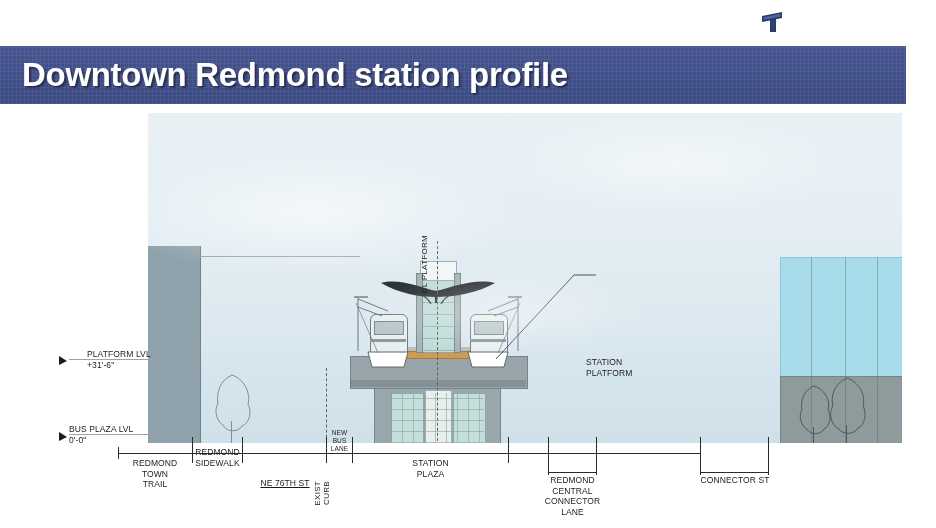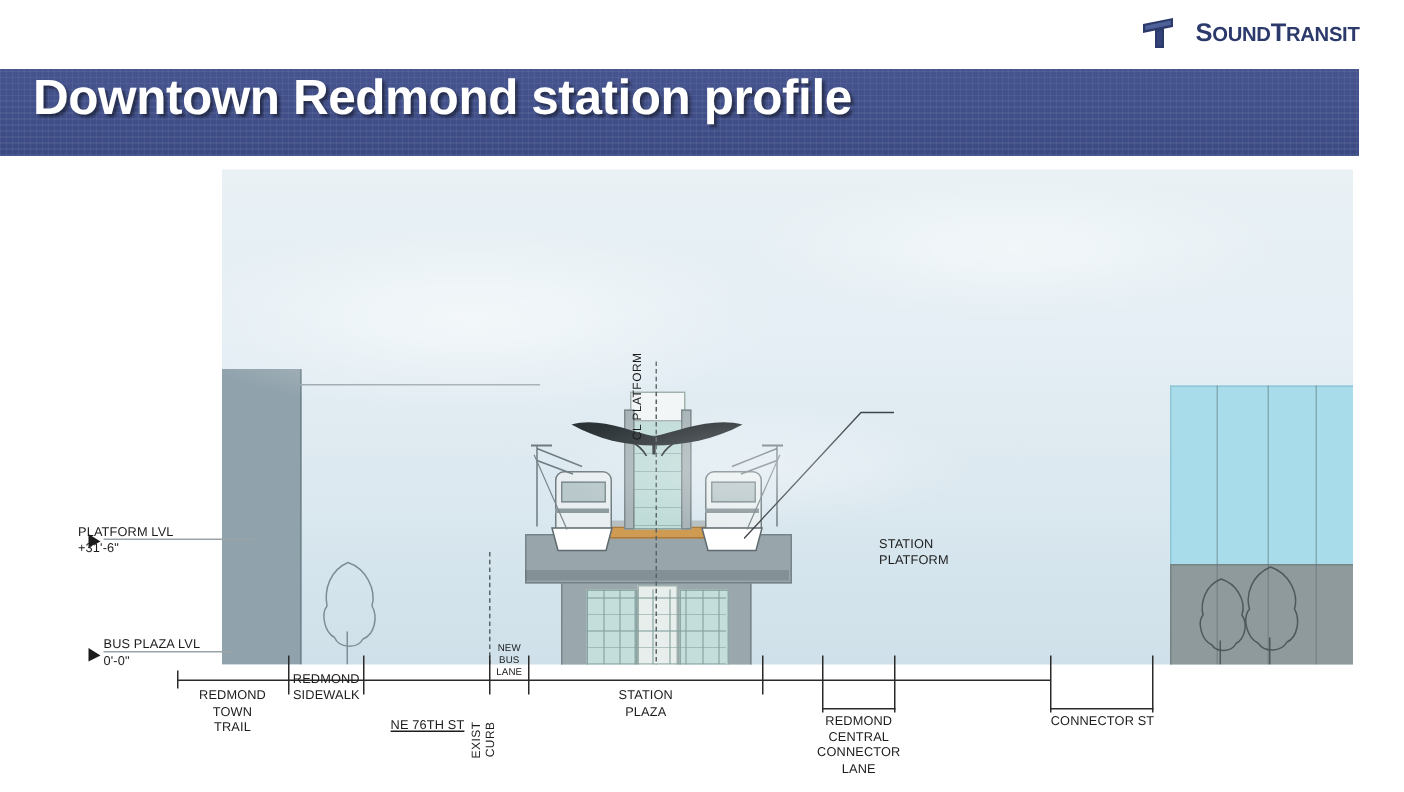--- a/index.html
+++ b/index.html
@@ -16,21 +16,21 @@
   #logo-text .sm{font-size:13.5px;}
 
   
   #title-bar{
     position:absolute;left:0;top:46px;width:906px;height:58px;
     background:#41518c;
     background-image:
       repeating-linear-gradient(0deg, rgba(255,255,255,.055) 0 1px, transparent 1px 4px),
       repeating-linear-gradient(90deg, rgba(255,255,255,.055) 0 1px, transparent 1px 4px),
       linear-gradient(180deg,#46548f,#3b4a83);
-    display:flex;
+    display:flex;align-items:center;
   }
   #title-text{
     color:#ffffff;font-size:33px;font-weight:bold;margin-left:22px;
     text-shadow:2px 2px 2px rgba(0,0,0,.45);letter-spacing:-0.3px;
   }
 
   
   #drawing{position:absolute;left:0;top:106px;width:936px;height:422px;}
   #render{
     position:absolute;left:148px;top:7px;width:754px;height:330px;
@@ -59,21 +59,20 @@
 <body>
 
 <div id="logo-area">
   <div id="logo-mark">
     <svg width="30" height="24" viewBox="0 0 30 24">
       <path d="M2 6 L22 2 L22 8 L16 9.2 L16 22 L10 22 L10 10.4 L2 12 Z" fill="#2b3a6b"></path>
       <path d="M3.5 7.2 L20.5 3.7 L20.5 6.6 L3.5 10 Z" fill="#4f6199"></path>
       <path d="M11.4 11.1 L14.6 10.5 L14.6 20.6 L11.4 20.6 Z" fill="#33437a"></path>
     </svg>
   </div>
-  <div id="logo-text"><span>S</span><span class="sm">OUND</span><span>T</span><span class="sm">RANSIT</span></div>
 </div>
 
 <div id="title-bar">
   <div id="title-text">Downtown Redmond station profile</div>
 </div>
 
 <div id="drawing">
 
   <div id="render">
 
@@ -171,21 +170,21 @@
   <div class="vlbl" style="left:322px;top:375px;">CURB</div>
 
   <div class="lbl" style="left:586px;top:251px;">
     <span>STATION</span><br>
     <span>PLATFORM</span>
   </div>
 
   <svg style="position:absolute;left:57px;top:248px;" width="12" height="12" viewBox="0 0 12 12">
     <path d="M2 2 L10 7 L2 11 Z" fill="#1c1c1c"></path>
   </svg>
-  <div class="lbl" style="left:52px;top:243px;">
+  <div class="lbl" style="left:87px;top:243px;">
     <span>PLATFORM LVL</span><br>
     <span>+31'-6"</span>
   </div>
   <div class="rule" style="left:69px;top:253px;width:100px;height:1px;background:#9aa3a7;"></div>
 
   <svg style="position:absolute;left:57px;top:324px;" width="12" height="12" viewBox="0 0 12 12">
     <path d="M2 2 L10 7 L2 11 Z" fill="#1c1c1c"></path>
   </svg>
   <div class="lbl" style="left:69px;top:318px;">
     <span>BUS PLAZA LVL</span><br>

